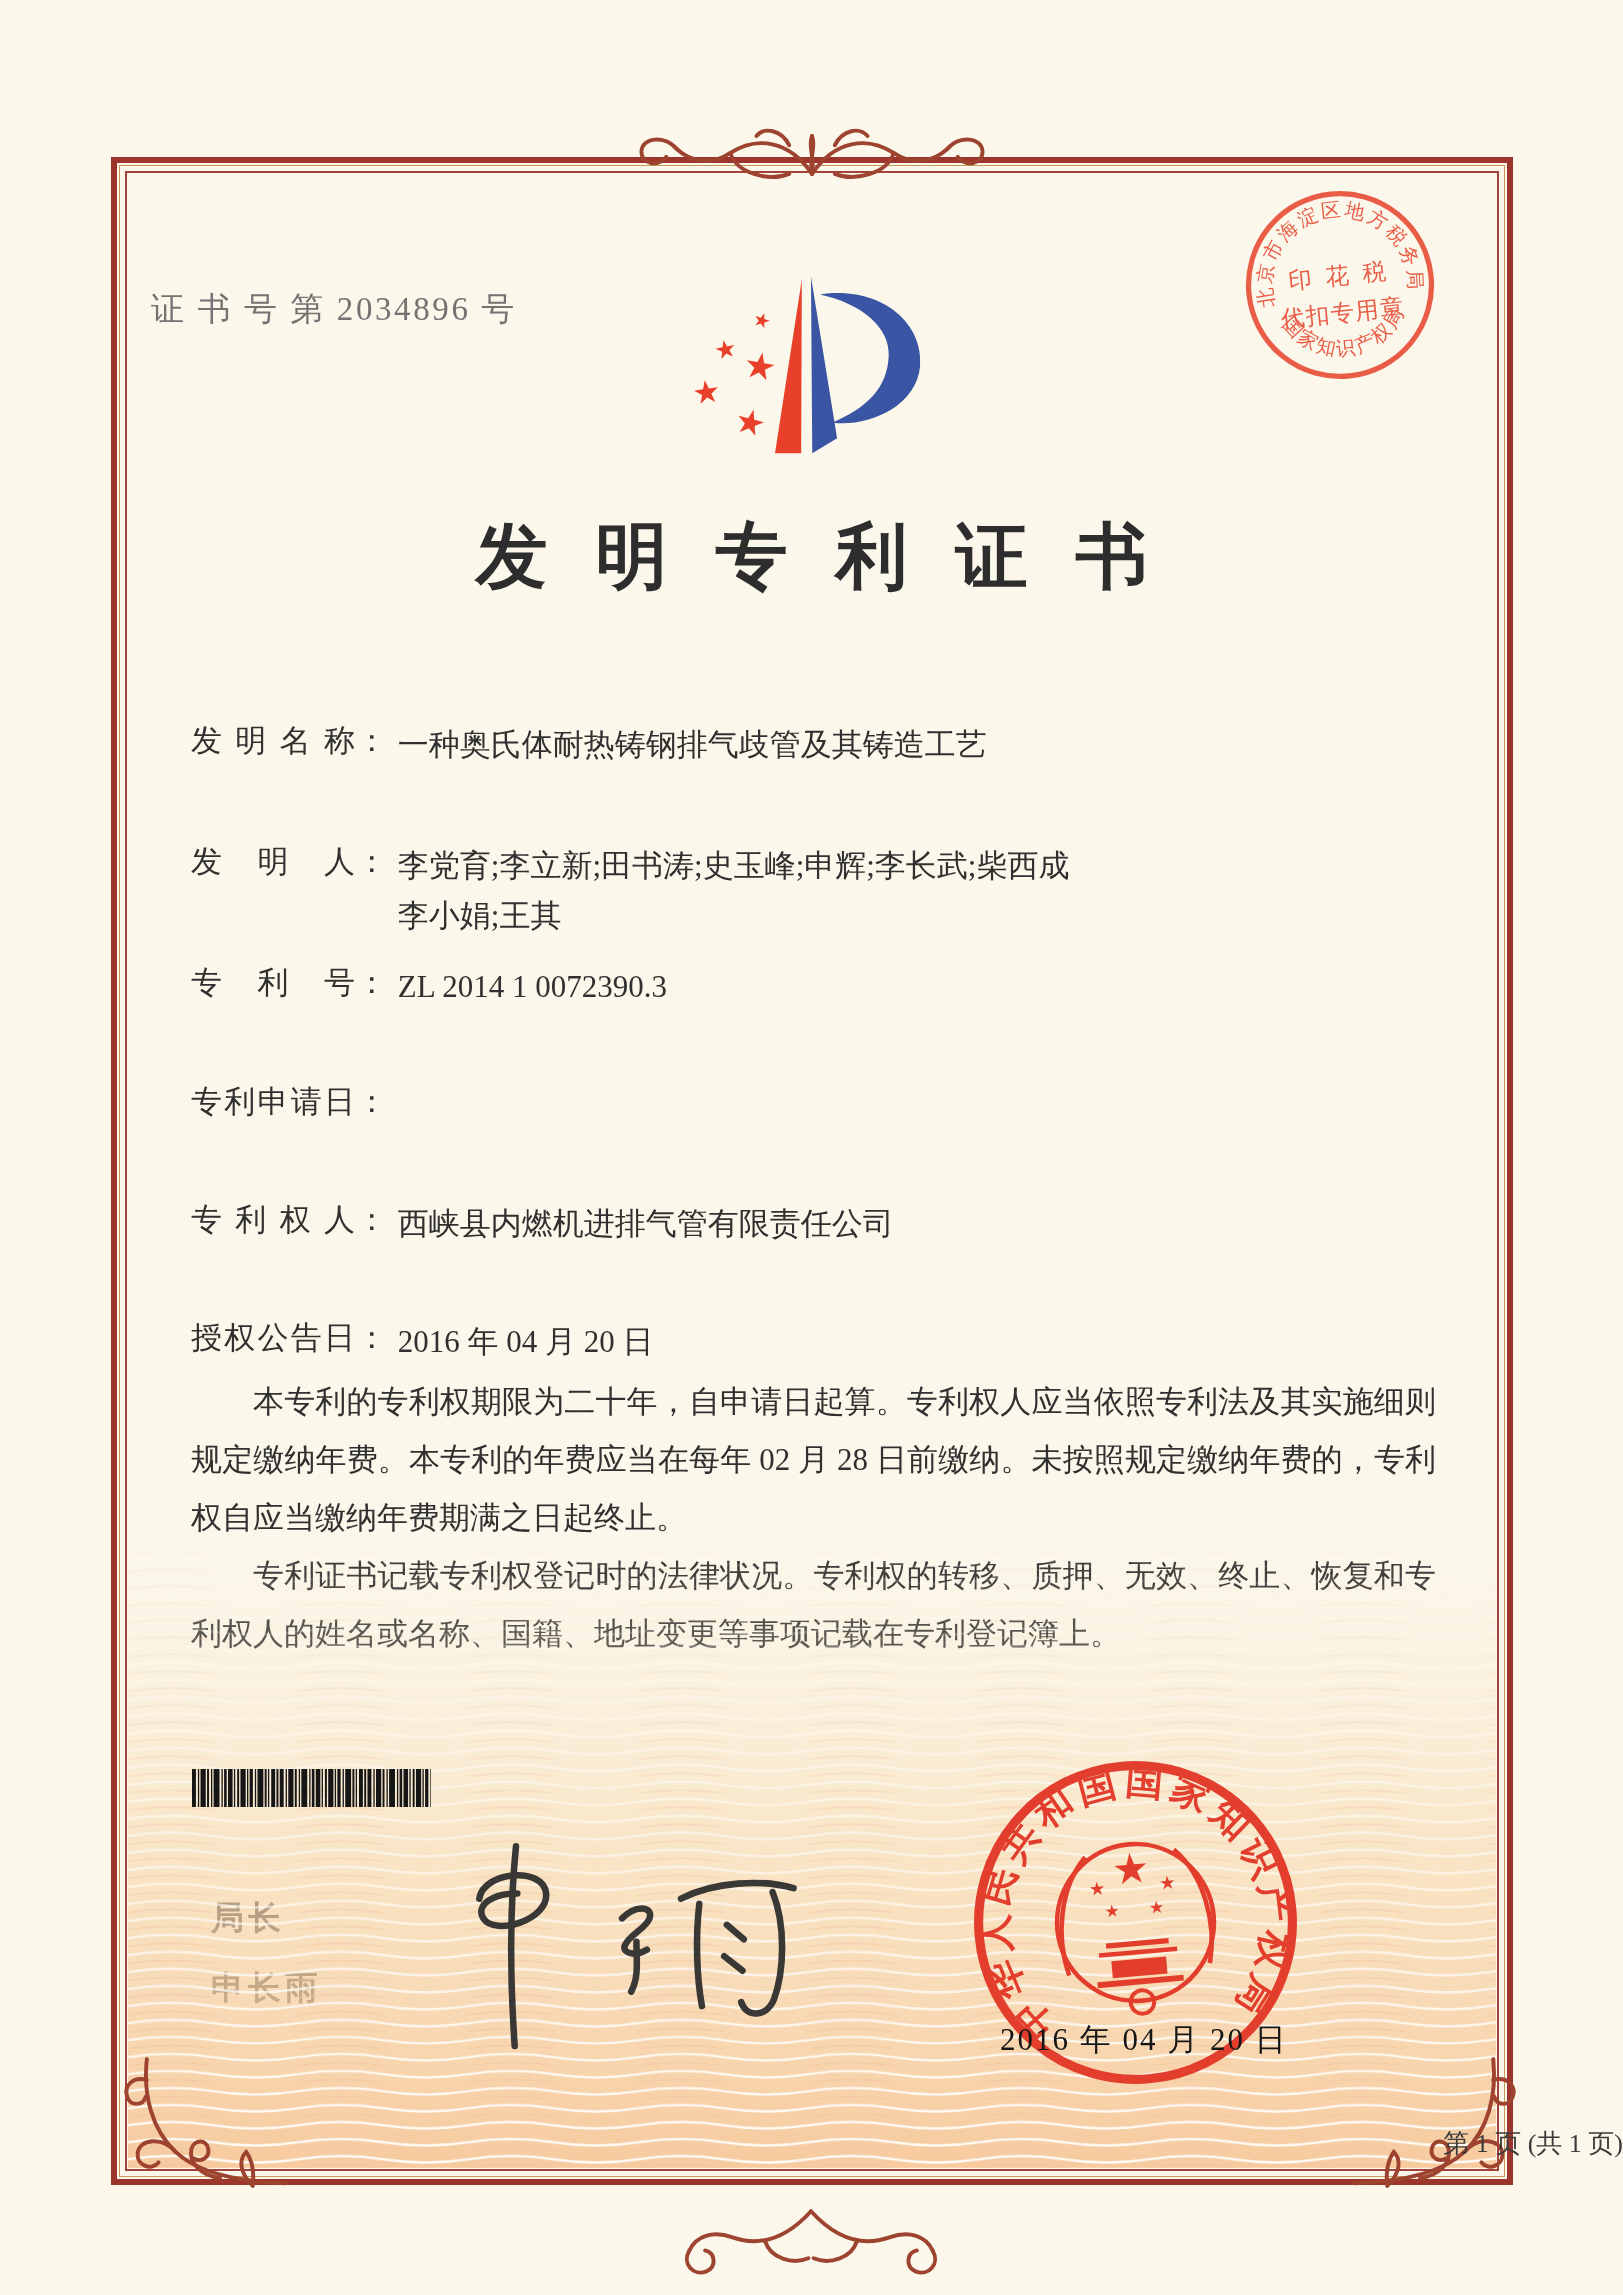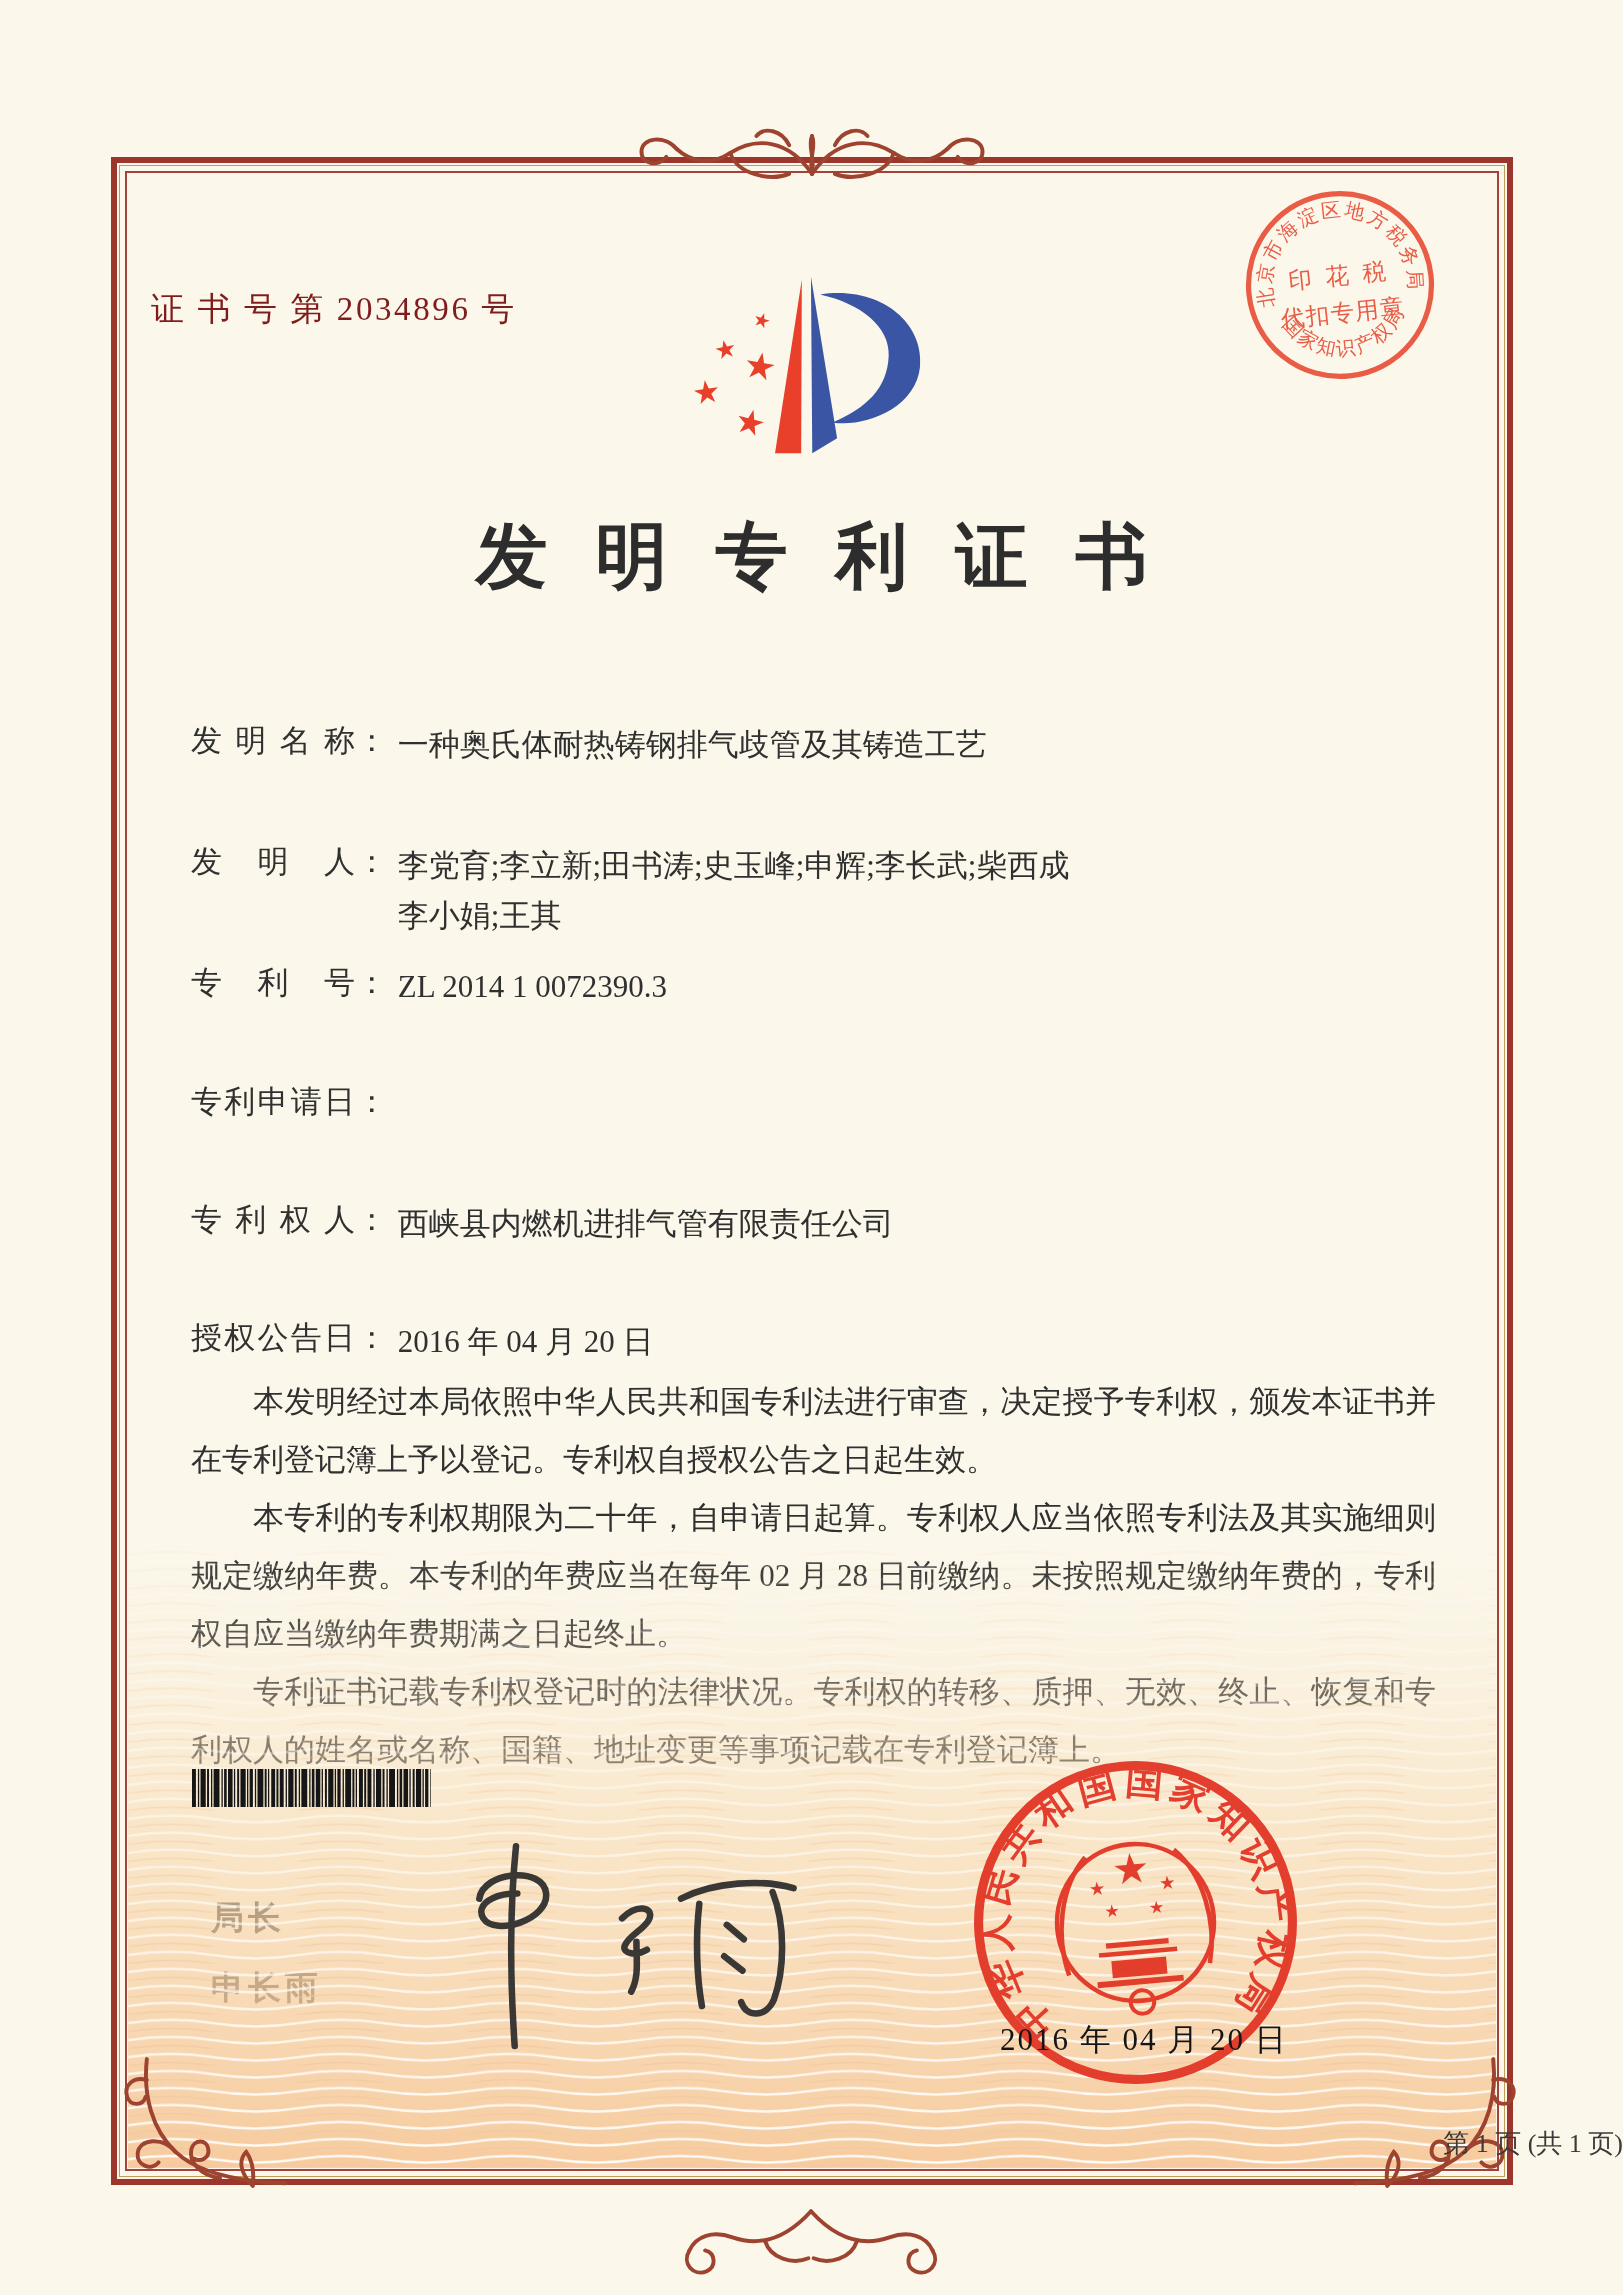--- a/index.html
+++ b/index.html
@@ -8,21 +8,21 @@
     background:#fbf7ea;
     font-family:"Liberation Serif","DejaVu Serif",serif;
   }
   .abs{position:absolute;}
   
   .frame{position:absolute;left:111px;top:157px;width:1402px;height:2028px;
          box-sizing:border-box;border:6.5px solid #9c362d;}
   .frame-gold{position:absolute;inset:2px;border:1.3px solid #c49a58;}
   .frame-inner2{position:absolute;inset:5.2px;border:2px solid #a2423a;}
   
-  .certno{position:absolute;left:151px;top:287px;font-size:33px;letter-spacing:2.6px;color:#7f1d1d;}
+  .certno{position:absolute;left:151px;top:287px;font-size:33px;letter-spacing:2.6px;color:#737373;}
   .title{position:absolute;left:0;top:509px;width:1623px;text-align:center;
          font-size:72px;font-weight:600;letter-spacing:48px;padding-left:48px;
          box-sizing:border-box;color:#2d2d2d;}
   .row{position:absolute;left:191px;width:1257px;display:flex;align-items:flex-start;
        font-size:31px;color:#303030;}
   .flabel{display:inline-block;width:164px;text-align:justify;text-align-last:justify;}
   .fcolon{margin:0 10.5px 0 1.3px;}
   .fvalue{flex:1;line-height:1.6;}
   .fvalue .vline{display:block;}
   .bodytext{position:absolute;left:191px;top:1373px;width:1245px;
@@ -176,21 +176,20 @@
   <div class="fvalue">西峡县内燃机进排气管有限责任公司</div>
 </div>
 
 <div class="row" style="top:1317px">
   <span class="flabel">授权公告日</span>
     <span class="fcolon">：</span>
   <div class="fvalue">2016 年 04 月 20 日</div>
 </div>
 
 <div class="bodytext">
-  <p>本发明经过本局依照中华人民共和国专利法进行审查，决定授予专利权，颁发本证书并在专利登记簿上予以登记。专利权自授权公告之日起生效。</p>
   <p>本专利的专利权期限为二十年，自申请日起算。专利权人应当依照专利法及其实施细则规定缴纳年费。本专利的年费应当在每年 02 月 28 日前缴纳。未按照规定缴纳年费的，专利权自应当缴纳年费期满之日起终止。</p>
   <p>专利证书记载专利权登记时的法律状况。专利权的转移、质押、无效、终止、恢复和专利权人的姓名或名称、国籍、地址变更等事项记载在专利登记簿上。</p>
 </div>
 
 <svg class="abs" style="left:192px;top:1769px;z-index:4;" width="239" height="38" viewBox="0 0 365 58">
   <line x1="0" y1="29" x2="365" y2="29" stroke="#161616" stroke-width="58" stroke-dasharray="6 3 2 2 8 2 3 3 2 2 9 3 2 2 4 2 7 2 2 3 3 2 8 2 2 2 5 3 2 2 9 2 3 2 2 3 6 2 3 2"></line>
 </svg>
 
 <div class="director">
   <div>局长</div>

